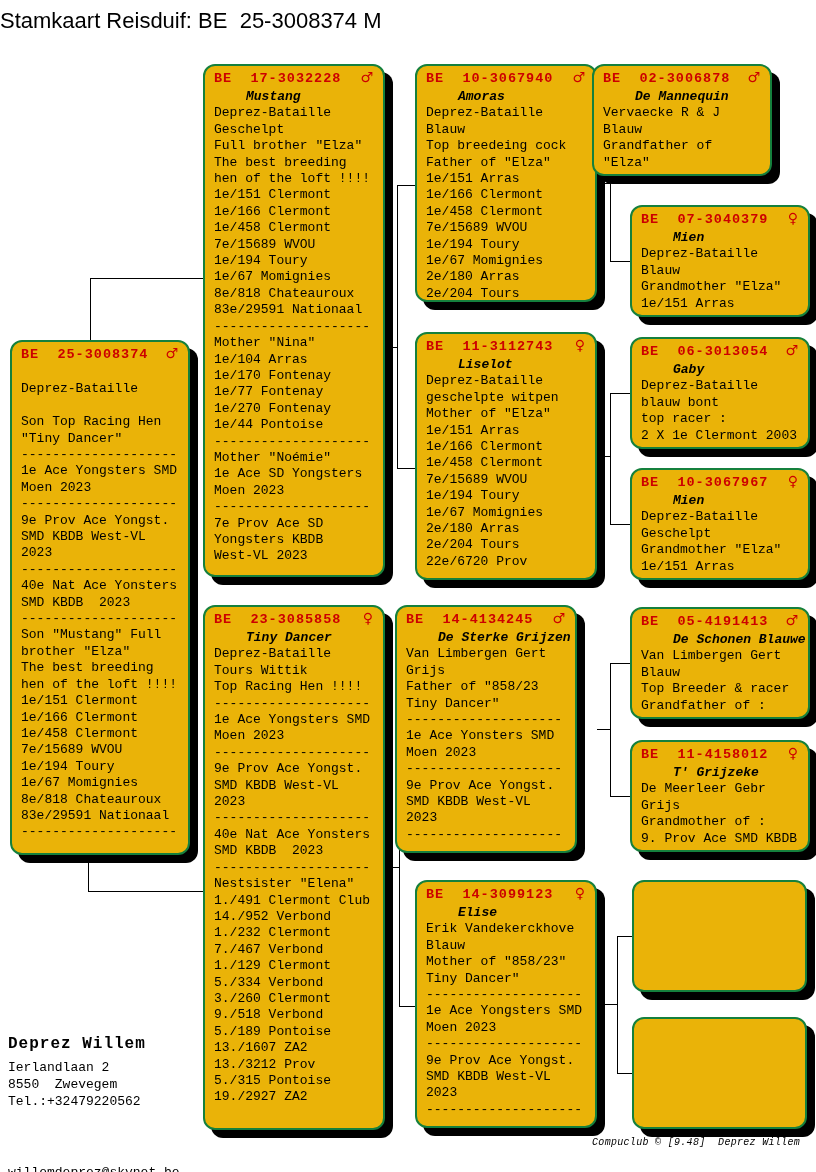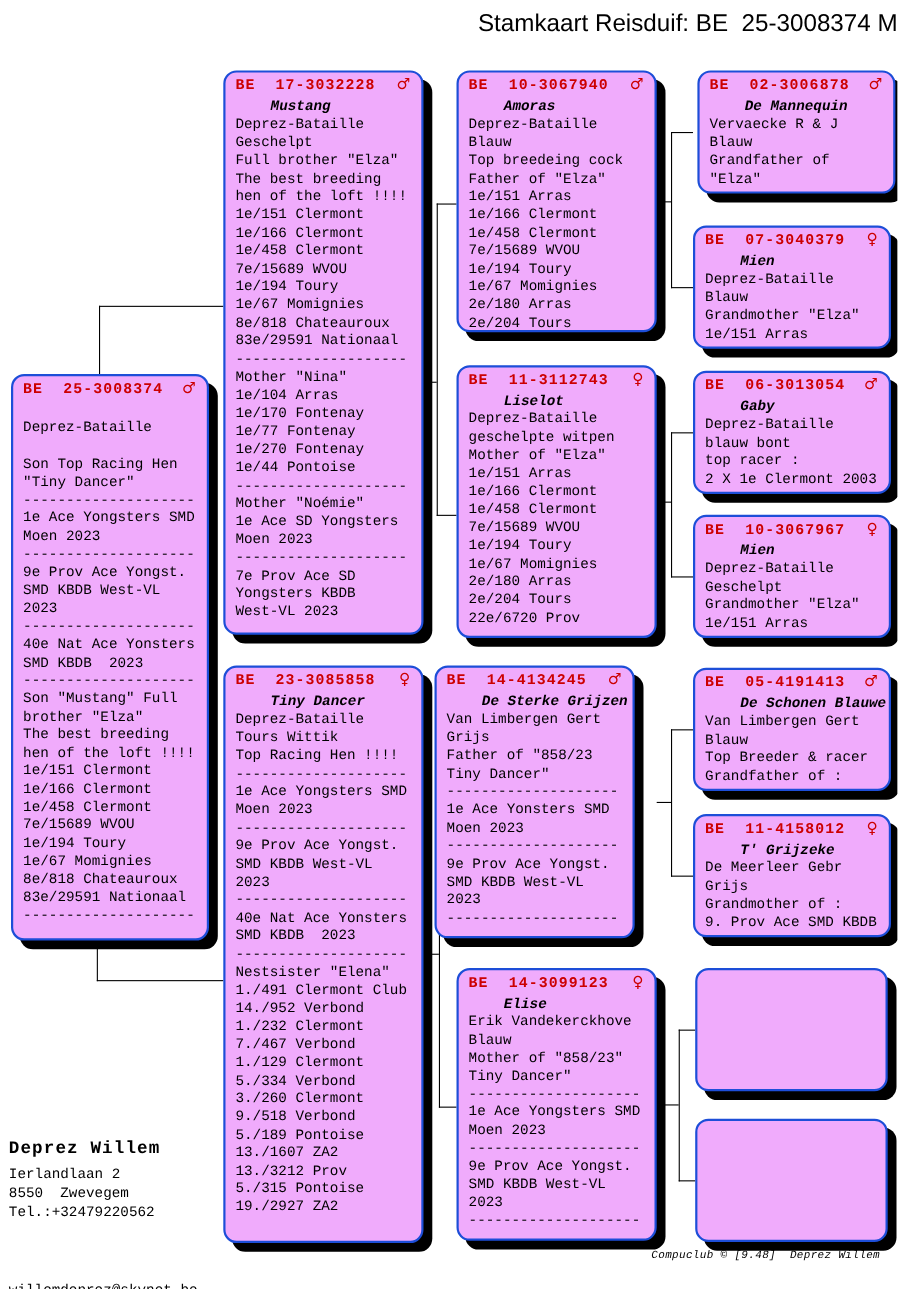--- a/index.html
+++ b/index.html
@@ -2,27 +2,27 @@
 <html><head>
 <meta charset="utf-8">
 <style>
   html,body{margin:0;padding:0;background:#fff;}
   #page{
     position:relative;width:816px;height:1172px;background:#ffffff;
     font-family:"Liberation Mono","DejaVu Sans Mono",monospace;
     color:#000;overflow:hidden;
   }
   .title{
-    position:absolute;left:0;top:8px;width:816px;text-align:right;
+    position:absolute;left:0;top:8px;width:816px;text-align:left;
     font-family:"Liberation Sans","DejaVu Sans",sans-serif;
     font-size:22px;font-weight:400;white-space:pre;color:#000;
   }
   .pbox{
-    position:absolute;box-sizing:border-box;background:#f0abfc;
-    border:2px solid #1d4ed8;border-radius:12px;
+    position:absolute;box-sizing:border-box;background:#eab308;
+    border:2px solid #15803d;border-radius:12px;
     box-shadow:8px 8px 0 0 #000;
     padding:4px 8px 4px 9px;overflow:hidden;z-index:2;
   }
   .ring-row{display:flex;justify-content:space-between;align-items:flex-start;height:19px;}
   .ring{color:#cc0000;font-weight:bold;font-size:13.5px;letter-spacing:1px;white-space:pre;line-height:17px;}
   .sex{color:#cc0000;font-family:"DejaVu Sans",sans-serif;font-size:14px;font-style:italic;line-height:15px;padding-right:2px;}
   .ln{white-space:pre;font-size:13px;line-height:16.4px;min-height:16.4px;}
   .ln-name{font-weight:bold;font-style:italic;margin-left:32px;}
   .ln-breeder{font-weight:normal;}
   .cline{position:absolute;background:#000;z-index:1;}
@@ -217,21 +217,21 @@
       <div class="ln">--------------------</div>
       <div class="ln">1e Ace Yongsters SMD</div>
       <div class="ln">Moen 2023</div>
       <div class="ln">--------------------</div>
       <div class="ln">9e Prov Ace Yongst.</div>
       <div class="ln">SMD KBDB West-VL</div>
       <div class="ln">2023</div>
       <div class="ln">--------------------</div>
     </div>
 
-  <div class="pbox" style="left:634px;top:64px;width:180px;height:112px;">
+  <div class="pbox" style="left:592px;top:64px;width:180px;height:112px;">
       <div class="ring-row">
         <span class="ring">BE  02-3006878</span>
         <span class="sex">♂</span>
       </div>
       <div class="ln ln-name">De Mannequin</div>
       <div class="ln ln-breeder">Vervaecke R &amp; J</div>
       <div class="ln">Blauw</div>
       <div class="ln">Grandfather of</div>
       <div class="ln">"Elza"</div>
     </div>

